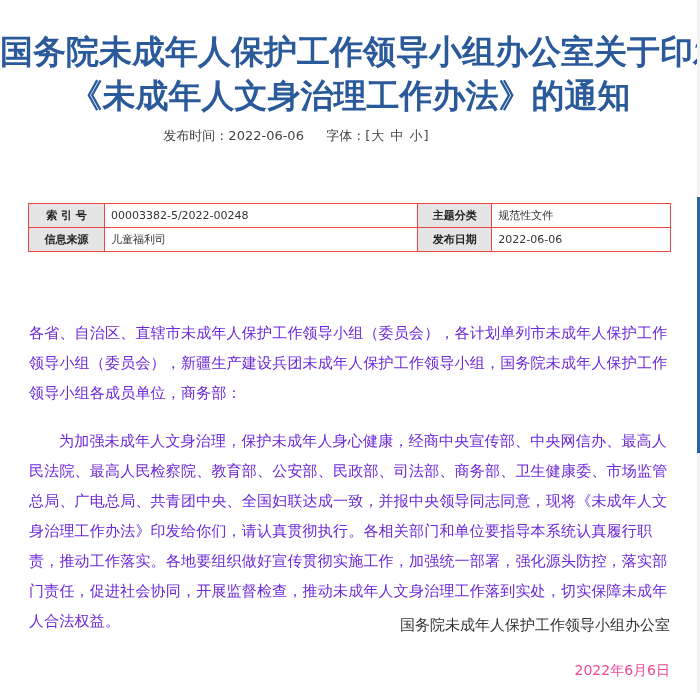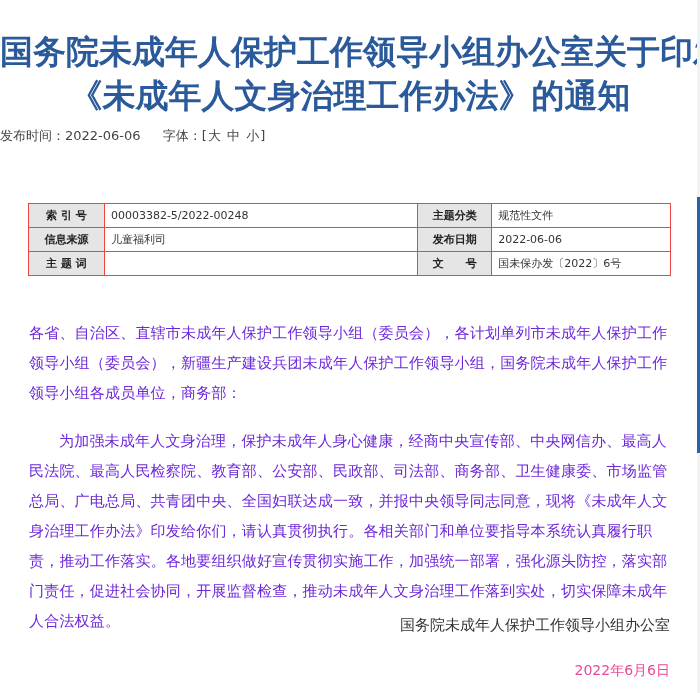--- a/index.html
+++ b/index.html
@@ -14,21 +14,21 @@
     text-align: center;
     color: #2a5a9a;
     font-weight: bold;
     font-size: 33px;
     line-height: 44px;
     letter-spacing: 0px;
   }
   .title div { white-space: nowrap; }
   .meta {
     position: absolute; left: 0; width: 592px; top: 126px;
-    text-align: left;
+    text-align: center;
     font-size: 13px; color: #444;
     line-height: 20px;
     white-space: nowrap;
   }
   .meta .gap { display: inline-block; width: 14px; }
   .meta .fs-opt { cursor: pointer; margin: 0 1px; }
   table.info {
     position: absolute; left: 28px; top: 203px;
     width: 643px;
     border-collapse: collapse;
@@ -99,26 +99,20 @@
     <td>00003382-5/2022-00248</td>
     <td class="lbl">主题分类</td>
     <td>规范性文件</td>
   </tr>
   <tr>
     <td class="lbl">信息来源</td>
     <td>儿童福利司</td>
     <td class="lbl">发布日期</td>
     <td>2022-06-06</td>
   </tr>
-  <tr>
-    <td class="lbl">主 题 词</td>
-    <td></td>
-    <td class="lbl">文　　号</td>
-    <td>国未保办发〔2022〕6号</td>
-  </tr>
 </tbody>
   </table>
 
 <div class="body-text p1">各省、自治区、直辖市未成年人保护工作领导小组（委员会），各计划单列市未成年人保护工作领导小组（委员会），新疆生产建设兵团未成年人保护工作领导小组，国务院未成年人保护工作领导小组各成员单位，商务部：</div>
 <div class="body-text p2">为加强未成年人文身治理，保护未成年人身心健康，经商中央宣传部、中央网信办、最高人民法院、最高人民检察院、教育部、公安部、民政部、司法部、商务部、卫生健康委、市场监管总局、广电总局、共青团中央、全国妇联达成一致，并报中央领导同志同意，现将《未成年人文身治理工作办法》印发给你们，请认真贯彻执行。各相关部门和单位要指导本系统认真履行职责，推动工作落实。各地要组织做好宣传贯彻实施工作，加强统一部署，强化源头防控，落实部门责任，促进社会协同，开展监督检查，推动未成年人文身治理工作落到实处，切实保障未成年人合法权益。</div>
 
 <div class="sign">国务院未成年人保护工作领导小组办公室</div>
 <div class="date">2022年6月6日</div>
 
 <div class="scroll-track"></div>

